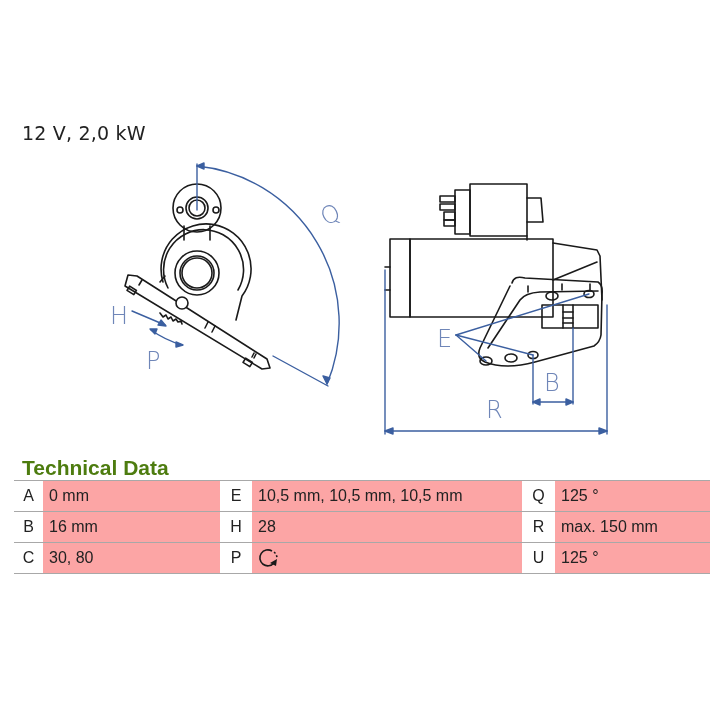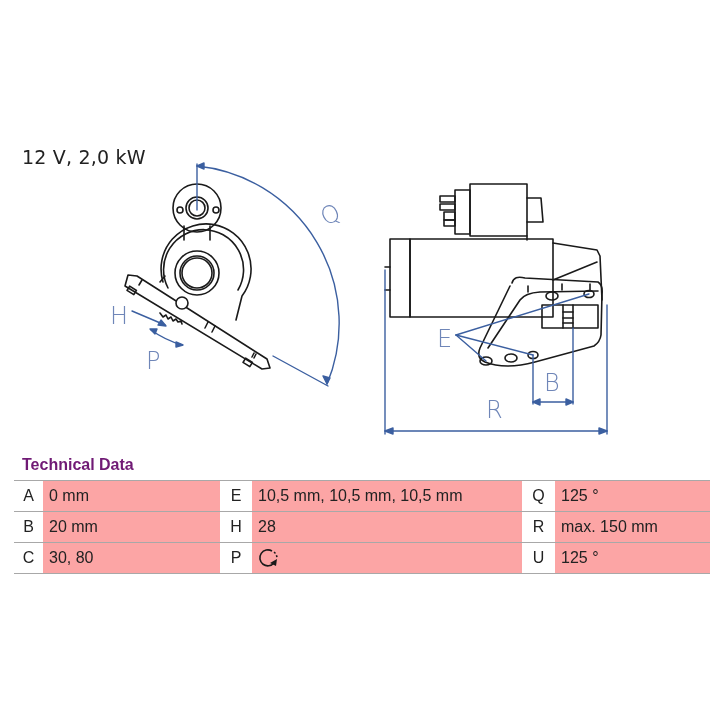--- a/index.html
+++ b/index.html
@@ -1,19 +1,19 @@
 <!DOCTYPE html>
 <html><head>
 <meta charset="utf-8">
 <style>
   html,body{margin:0;padding:0;background:#fff;}
   body{width:720px;height:720px;position:relative;overflow:hidden;font-family:"DejaVu Sans","Liberation Sans",sans-serif;color:#222;}
-  .spec{position:absolute;left:22px;top:146px;font-size:19px;color:#222;letter-spacing:0.2px;}
+  .spec{position:absolute;left:22px;top:122px;font-size:19px;color:#222;letter-spacing:0.2px;}
   svg.draw{position:absolute;left:0;top:0;}
-  .td-title{position:absolute;left:22px;top:456px;font-size:16px;font-weight:bold;color:#701a75;font-family:"Liberation Sans",sans-serif;}
+  .td-title{position:absolute;left:22px;top:456px;font-size:21px;font-weight:bold;color:#4d7c0f;font-family:"Liberation Sans",sans-serif;}
   table.td{position:absolute;left:14px;top:480px;width:696px;border-collapse:collapse;font-family:"Liberation Sans","DejaVu Sans",sans-serif;font-size:16px;color:#222;}
   table.td td{height:30px;border-top:1.5px solid #a8a8a8;border-bottom:1.5px solid #a8a8a8;padding:0;vertical-align:middle;}
   td.k{background:#fff;text-align:center;}
   td.v{background:#fca5a5;padding-left:6px !important;}
   .c1k{width:29px}.c1v{width:171px}.c2k{width:32px}.c2v{width:264px}.c3k{width:33px}
   .rot{display:inline-block;vertical-align:middle;}
 </style>
 </head>
 <body>
 
@@ -139,21 +139,21 @@
       <tr>
     <td class="k c1k">A</td>
     <td class="v c1v">0 mm</td>
     <td class="k c2k">E</td>
     <td class="v c2v">10,5 mm, 10,5 mm, 10,5 mm</td>
     <td class="k c3k">Q</td>
     <td class="v">125 °</td>
   </tr>
   <tr>
     <td class="k">B</td>
-    <td class="v">20 mm</td>
+    <td class="v">16 mm</td>
     <td class="k">H</td>
     <td class="v">28</td>
     <td class="k">R</td>
     <td class="v">max. 150 mm</td>
   </tr>
   <tr>
     <td class="k">C</td>
     <td class="v">30, 80</td>
     <td class="k">P</td>
     <td class="v">

